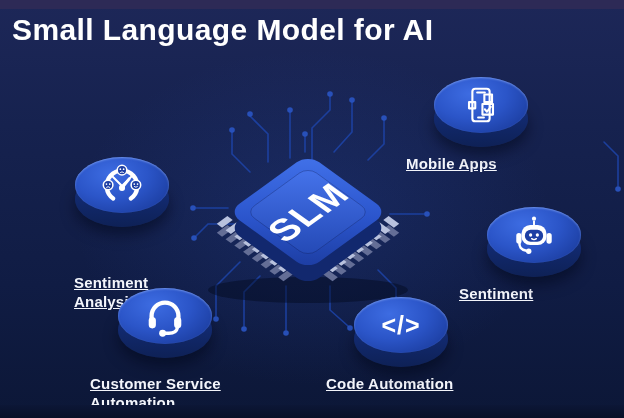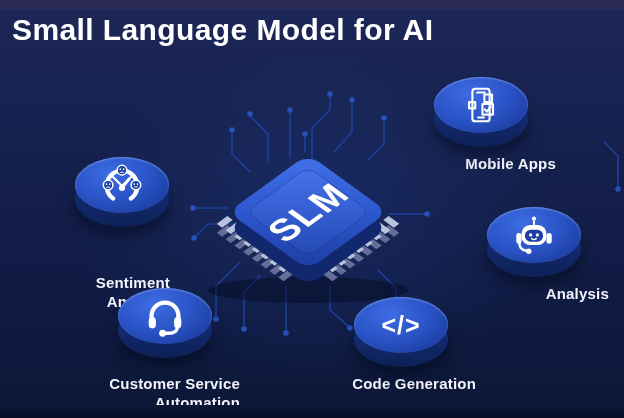--- a/index.html
+++ b/index.html
@@ -31,22 +31,22 @@
     background:radial-gradient(ellipse at 38% 30%,#3d6ce2 0%,#2b55c8 45%,#1e41a6 78%,#1a3a98 100%);
     box-shadow:inset 0 1px 2px rgba(160,190,255,0.55);
   }
   .icon{position:absolute;left:50%;top:28px;transform:translate(-50%,-50%);z-index:4;}
   .glyph{
     position:absolute;left:50%;top:28px;transform:translate(-50%,-50%);z-index:4;
     color:#ffffff;font-size:25px;font-weight:800;letter-spacing:1px;white-space:nowrap;
     font-family:"Liberation Sans",sans-serif;
   }
   .label{
-    margin:7px auto 0;text-align:right;color:#f3f5fb;
-    font-size:15px;line-height:19px;font-weight:600;letter-spacing:0.2px;
+    margin:7px auto 0;text-align:left;color:#f3f5fb;
+    font-size:15px;line-height:19px;font-weight:600;letter-spacing:0.2px;text-decoration:underline;
   }
   #n-mobile {left:406px;top:77px;}
   #n-sent   {left:47px; top:157px;}
   #n-chat   {left:459px;top:207px;}
   #n-cust   {left:90px; top:288px;}
   #n-code   {left:326px;top:297px;}
   #n-sent .label{width:96px;margin-top:46px;}
   #n-cust .label{width:150px;margin-top:16px;}
 </style>
 </head>
@@ -212,21 +212,21 @@
         <rect x="37" y="22" width="5.5" height="11" rx="2.75" fill="#ffffff"></rect>
         <path d="M9,31 q-1.5,8 7,9.5" stroke="#ffffff" stroke-width="2.6" fill="none" stroke-linecap="round"></path>
         <circle cx="18.5" cy="41" r="2.8" fill="#ffffff"></circle>
         <rect x="11" y="13.5" width="26" height="21" rx="9" fill="#ffffff"></rect>
         <rect x="14.5" y="18.5" width="19" height="12.5" rx="6" fill="#1d3fa4"></rect>
         <circle cx="20.5" cy="24" r="1.7" fill="#ffffff"></circle>
         <circle cx="27.5" cy="24" r="1.7" fill="#ffffff"></circle>
         <path d="M21.5,27.8 q2.5,2 5,0" stroke="#ffffff" stroke-width="1.4" fill="none" stroke-linecap="round"></path>
       </svg>
     </div>
-    <div class="label">Analysis</div>
+    <div class="label">Sentiment</div>
   </div>
 
   <div class="node" id="n-cust">
     <div class="disc">
       <div class="side"></div>
       <div class="top"></div>
       <svg class="icon" width="46" height="46" viewBox="0 0 48 48">
         <path d="M10,27 v-3 a14,14 0 0 1 28,0 v3" stroke="#ffffff" stroke-width="4.5" fill="none" stroke-linecap="round"></path>
         <rect x="7" y="25" width="7.5" height="12" rx="3.75" fill="#ffffff"></rect>
         <rect x="33.5" y="25" width="7.5" height="12" rx="3.75" fill="#ffffff"></rect>
@@ -236,15 +236,15 @@
     </div>
     <div class="label">Customer Service Automation</div>
   </div>
 
   <div class="node" id="n-code">
     <div class="disc">
       <div class="side"></div>
       <div class="top"></div>
       <div class="glyph">&lt;/&gt;</div>
     </div>
-    <div class="label">Code Generation</div>
+    <div class="label">Code Automation</div>
   </div>
 </div>
 
 </body></html>

